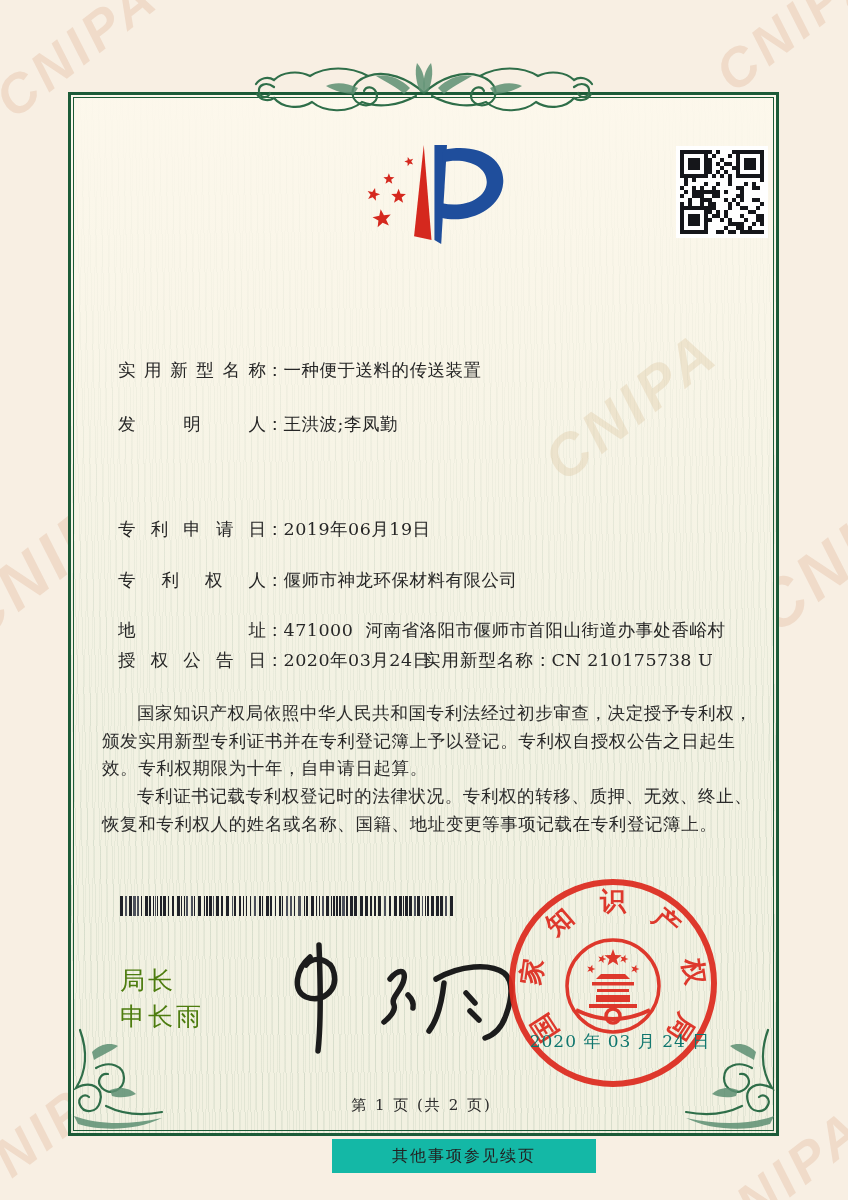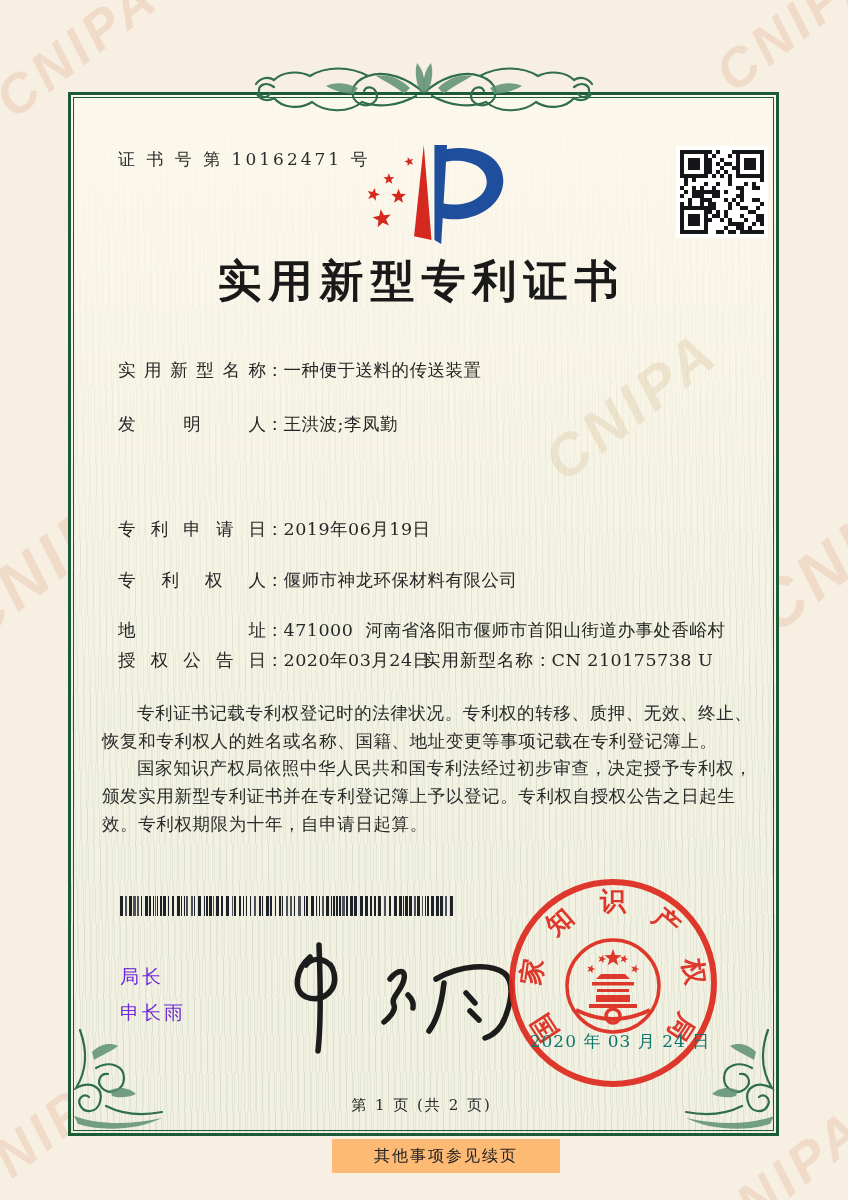--- a/index.html
+++ b/index.html
@@ -47,27 +47,27 @@
     font-size:44px;font-weight:700;letter-spacing:7px;color:#191919;
   }
   .field-row{position:absolute;left:46px;font-size:17.5px;color:#262626;white-space:nowrap}
   .field-label{display:inline-block;width:148px;text-align:justify;text-align-last:justify;vertical-align:baseline}
   .colon{display:inline-block}
   .field-value{letter-spacing:.5px;white-space:pre}
   .pair2{position:absolute;left:305px;top:0}
   .pair2 .p2label{letter-spacing:1px}
   .paras{position:absolute;left:30px;top:604px;width:652px;font-size:17.5px;line-height:1.58;letter-spacing:.6px;color:#2a2a2a}
   .paras p{margin:0;text-indent:2em;font-family:"DejaVu Serif",serif}
-  .sig-label{position:absolute;left:48px;font-family:Liberation Sans, sans-serif;font-size:19px;letter-spacing:3px;color:#6d28d9}
+  .sig-label{position:absolute;left:48px;font-family:Liberation Sans, sans-serif;font-size:25px;letter-spacing:3px;color:#4d7c0f}
   .page-note{position:absolute;left:0;top:1000px;width:100%;text-align:center;font-size:15px;letter-spacing:2px;color:#2a2a2a}
   .seal-ch{font-size:26px;font-weight:700;fill:#dd2b1f;text-anchor:middle;font-family:"DejaVu Serif",serif}
   .seal-date{position:absolute;left:448px;top:934px;width:200px;text-align:center;font-size:17px;letter-spacing:1px;color:#0f766e}
   .cont-box{
-    position:absolute;left:332px;top:1139px;width:228px;height:34px;
-    background:#fdba74;display:flex;align-items:center;justify-content:center;
+    position:absolute;left:332px;top:1139px;width:264px;height:34px;
+    background:#14b8a6;display:flex;align-items:center;justify-content:center;
     font-size:16px;letter-spacing:2px;color:#222;
   }
 </style>
 </head>
 <body>
 
 <div class="wm" style="left:-18px;top:16px">CNIPA</div>
 <div class="wm" style="left:702px;top:-10px">CNIPA</div>
 <div class="wm big" style="left:-62px;top:520px">CNIPA</div>
 <div class="wm big" style="left:738px;top:510px">CNIPA</div>
@@ -102,21 +102,20 @@
     <path d="M40,78 C56,86 76,88 96,84"></path>
     <path class="fill" d="M44,62 C54,58 64,60 70,66 C62,70 52,70 46,68 Z"></path>
   </g>
 </svg>
 <svg class="orn" style="left:672px;top:1028px" width="110" height="110" viewBox="0 0 110 110">
   <use href="#orn-c" transform="scale(-1,1) translate(-110,0)"></use>
 </svg>
 
 <div class="content">
 
-  <div class="cert-no">证 书 号 第 10162471 号</div>
 
   <svg class="abs" style="left:282px;top:48px" width="155" height="102" viewBox="0 0 160 105">
     <g id="logo-stars" fill="#d5281e">
         <polygon points="55.5,13.2 57.7,16.0 61.1,15.1 59.1,18.0 61.0,21.0 57.6,20.0 55.4,22.7 55.3,19.2 52.0,17.9 55.3,16.7"></polygon>
         <polygon points="36.0,30.0 37.5,34.0 41.7,34.1 38.4,36.8 39.5,40.9 36.0,38.5 32.5,40.9 33.6,36.8 30.3,34.1 34.5,34.0"></polygon>
         <polygon points="21.7,45.2 22.3,50.1 27.0,51.6 22.5,53.6 22.6,58.5 19.3,54.8 14.6,56.5 17.1,52.2 14.1,48.3 18.9,49.3"></polygon>
         <polygon points="46.0,46.0 48.0,51.3 53.6,51.5 49.2,55.0 50.7,60.5 46.0,57.4 41.3,60.5 42.8,55.0 38.4,51.5 44.0,51.3"></polygon>
         <polygon points="27.5,67.1 30.9,73.3 37.9,72.5 33.1,77.7 36.0,84.1 29.6,81.2 24.4,85.9 25.2,78.9 19.1,75.4 26.1,74.0"></polygon>
       </g>
     <polygon points="72,1 80,99 62,95" fill="#d5281e"></polygon>
@@ -248,21 +247,20 @@
         <rect x="52" y="80" width="4" height="4" fill="#15161a"></rect>
         <rect x="60" y="80" width="4" height="4" fill="#15161a"></rect>
         <rect x="64" y="80" width="4" height="4" fill="#15161a"></rect>
         <rect x="68" y="80" width="4" height="4" fill="#15161a"></rect>
         <rect x="72" y="80" width="4" height="4" fill="#15161a"></rect>
         <rect x="76" y="80" width="4" height="4" fill="#15161a"></rect>
         <rect x="80" y="80" width="4" height="4" fill="#15161a"></rect>
       </g>
   </svg>
 
-  <div class="doc-title">实用新型专利证书</div>
 
   <div class="field-row" style="top:262px">
     <span class="field-label">实用新型名称</span><span class="colon">：</span><span class="field-value">一种便于送料的传送装置</span>
   </div>
   <div class="field-row" style="top:316px">
     <span class="field-label">发明人</span><span class="colon">：</span><span class="field-value">王洪波;李凤勤</span>
   </div>
   <div class="field-row" style="top:421px">
     <span class="field-label">专利申请日</span><span class="colon">：</span><span class="field-value">2019年06月19日</span>
   </div>
@@ -273,22 +271,22 @@
     <span class="field-label">地址</span><span class="colon">：</span><span class="field-value">471000  河南省洛阳市偃师市首阳山街道办事处香峪村</span>
   </div>
   <div class="field-row" style="top:552px">
     <span class="field-label">授权公告日</span><span class="colon">：</span><span class="field-value">2020年03月24日</span>
     <span class="pair2">
       <span class="p2label">实用新型名称</span><span class="colon">：</span><span class="field-value">CN 210175738 U</span>
     </span>
   </div>
 
   <div class="paras">
+    <p>国家知识产权局依照中华人民共和国专利法经过初步审查，决定授予专利权，颁发实用新型专利证书并在专利登记簿上予以登记。专利权自授权公告之日起生效。专利权期限为十年，自申请日起算。</p>
     <p>专利证书记载专利权登记时的法律状况。专利权的转移、质押、无效、终止、恢复和专利权人的姓名或名称、国籍、地址变更等事项记载在专利登记簿上。</p>
-    <p>国家知识产权局依照中华人民共和国专利法经过初步审查，决定授予专利权，颁发实用新型专利证书并在专利登记簿上予以登记。专利权自授权公告之日起生效。专利权期限为十年，自申请日起算。</p>
   </div>
 
   <svg class="abs" style="left:46px;top:800px" width="338" height="20" viewBox="0 0 338 20">
     <g id="barcode-bars">
         <rect x="2" y="0" width="3" height="20" fill="#1f2128"></rect>
         <rect x="7" y="0" width="2" height="20" fill="#4c505a"></rect>
         <rect x="11" y="0" width="3" height="20" fill="#1f2128"></rect>
         <rect x="15" y="0" width="3" height="20" fill="#4c505a"></rect>
         <rect x="19" y="0" width="2" height="20" fill="#4c505a"></rect>
         <rect x="23" y="0" width="1" height="20" fill="#1f2128"></rect>

